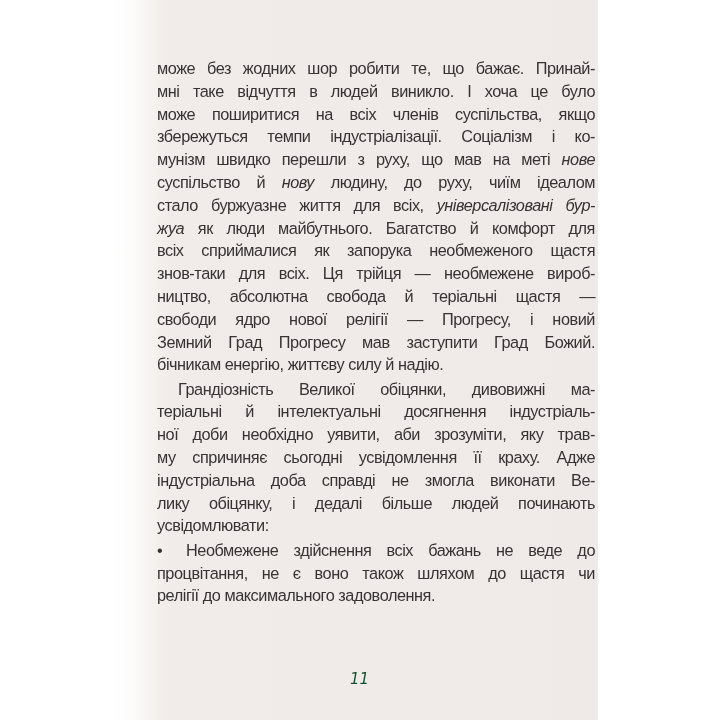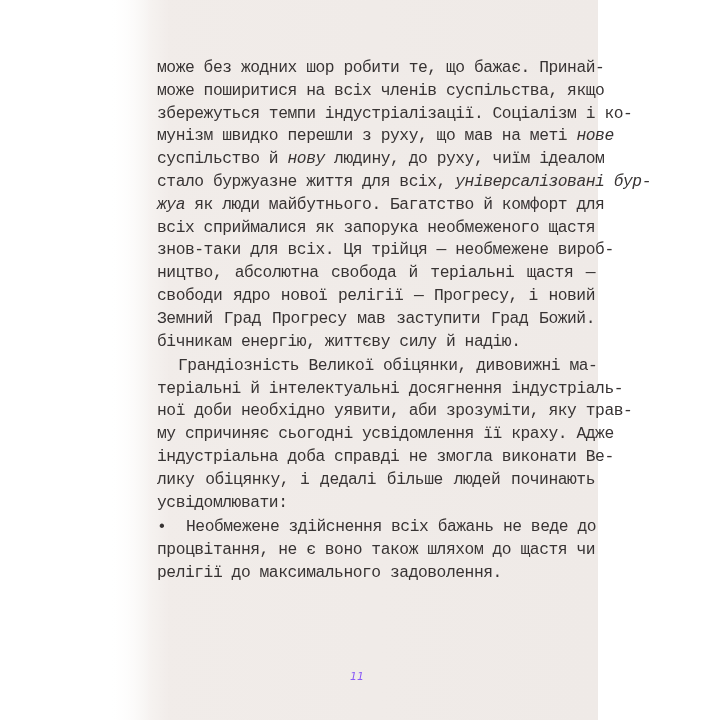--- a/index.html
+++ b/index.html
@@ -24,21 +24,21 @@
       top: 0;
       width: 60px;
       height: 720px;
       background: linear-gradient(to right, #ffffff, rgba(255,255,255,0));
     }
     .text-block {
       position: absolute;
       left: 157px;
       top: 57px;
       width: 438px;
-      font-family: Liberation Mono, monospace;
+      font-family: Liberation Sans, sans-serif;
       font-size: 16.3px;
       line-height: 22.8px;
       color: #373333;
       letter-spacing: -0.45px;
     }
     .line {
       display: block;
       white-space: nowrap;
       text-align: justify;
       text-align-last: justify;
@@ -59,34 +59,35 @@
       width: 21px;
       text-align: right;
       padding-right: 8px;
     }
     .page-number {
       position: absolute;
       left: 350px;
       top: 670px;
       font-family: "DejaVu Sans", "Liberation Sans", sans-serif;
       font-style: italic;
-      font-size: 11px;
-      color: #8b5cf6;
+      font-size: 15px;
+      color: #14532d;
     }
   </style>
 </head>
 <body>
 
 <div class="page">
   <div class="page-edge-fade"></div>
 </div>
 
 <div class="text-block">
 
   <span class="line"><span>може без жодних шор робити те, що бажає. Принай-</span></span>
+  <span class="line"><span>мні таке відчуття в людей виникло. І хоча це було</span></span>
   <span class="line"><span>може поширитися на всіх членів суспільства, якщо</span></span>
   <span class="line"><span>збережуться темпи індустріалізації. Соціалізм і ко-</span></span>
   <span class="line"><span>мунізм швидко перешли з руху, що мав на меті </span><span class="it">нове</span></span>
   <span class="line"><span>суспільство й </span><span class="it">нову</span><span> людину, до руху, чиїм ідеалом</span></span>
   <span class="line"><span>стало буржуазне життя для всіх, </span><span class="it">універсалізовані бур-</span></span>
   <span class="line"><span class="it">жуа</span><span> як люди майбутнього. Багатство й комфорт для</span></span>
   <span class="line"><span>всіх сприймалися як запорука необмеженого щастя</span></span>
   <span class="line"><span>знов-таки для всіх. Ця трійця — необмежене вироб-</span></span>
   <span class="line"><span>ництво, абсолютна свобода й теріальні щастя —</span></span>
   <span class="line"><span>свободи ядро нової релігії — Прогресу, і новий</span></span>

